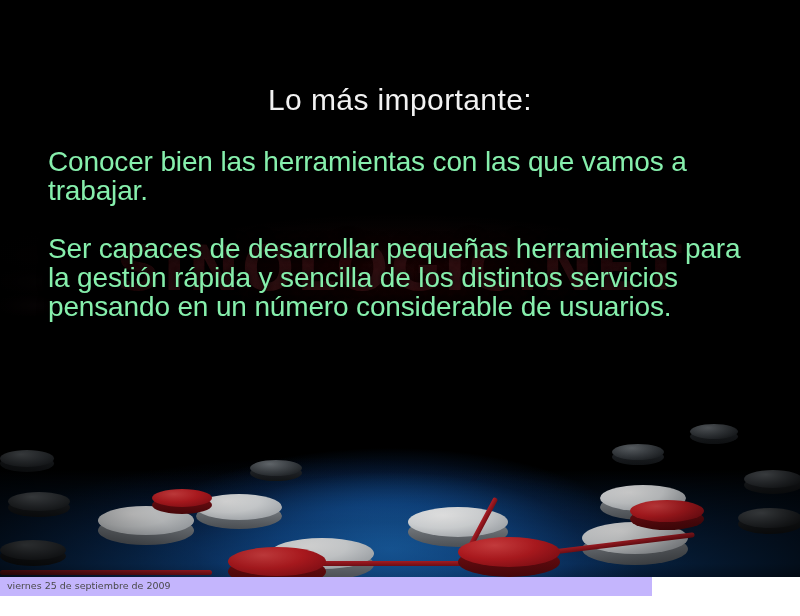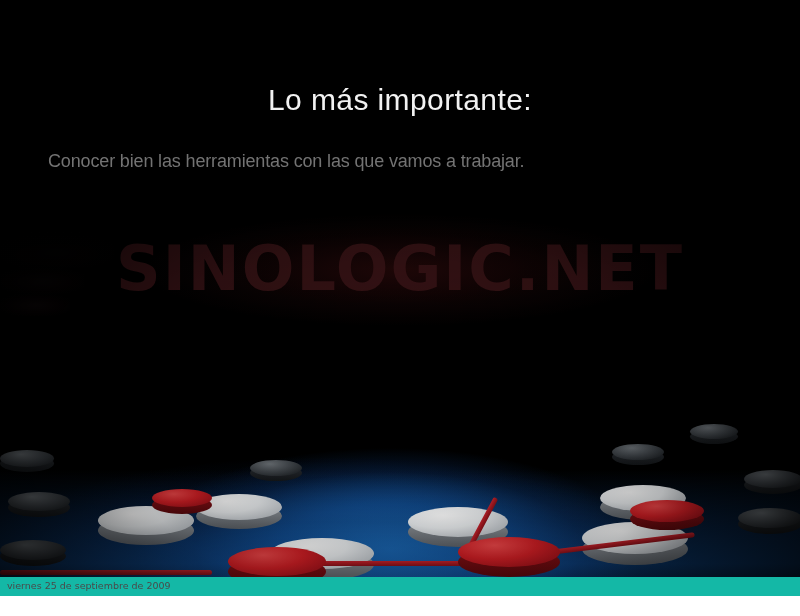--- a/index.html
+++ b/index.html
@@ -191,36 +191,36 @@
   }
 
   #body-blocks {
     position: absolute;
     left: 48px;
     top: 147px;
     width: 712px;
   }
   .para {
     font-family: "Liberation Sans", sans-serif;
-    font-size: 18px;
+    font-size: 28px;
     line-height: 29px;
-    color: #737373;
+    color: #86efac;
     letter-spacing: -0.15px;
     text-shadow: 0 0 5px rgba(0,0,0,0.85), 0 0 12px rgba(0,0,0,0.6);
     margin: 0 0 29px 0;
     white-space: pre-line;
   }
   .para:last-child { margin-bottom: 0; }
 
   
   #footer {
     position: relative;
-    width: 800px;
+    width: 652px;
     height: 19px;
-    background: #14b8a6;
+    background: #c4b5fd;
     text-align: right;
   }
   #footer-date {
     position: absolute;
     left: 7px;
     top: 3px;
     font-family: "DejaVu Sans", sans-serif;
     font-size: 9.5px;
     color: #4a4a4a;
     white-space: nowrap;
@@ -337,19 +337,20 @@
     <div class="bg-topfade"></div>
     <div class="watermark-glow"></div>
     <div class="watermark">SINOLOGIC.NET</div>
     <div class="bg-vignette"></div>
   </div>
 
   <div id="slide-title">Lo más importante:</div>
 
   <div id="body-blocks">
     <p class="para">Conocer bien las herramientas con las que vamos a trabajar.</p>
+    <p class="para">Ser capaces de desarrollar pequeñas herramientas para la gestión rápida y sencilla de los distintos servicios pensando en un número considerable de usuarios.</p>
   </div>
 
 </div>
 
 <div id="footer">
   <div id="footer-date">viernes 25 de septiembre de 2009</div>
 </div>
 
 </body></html>

